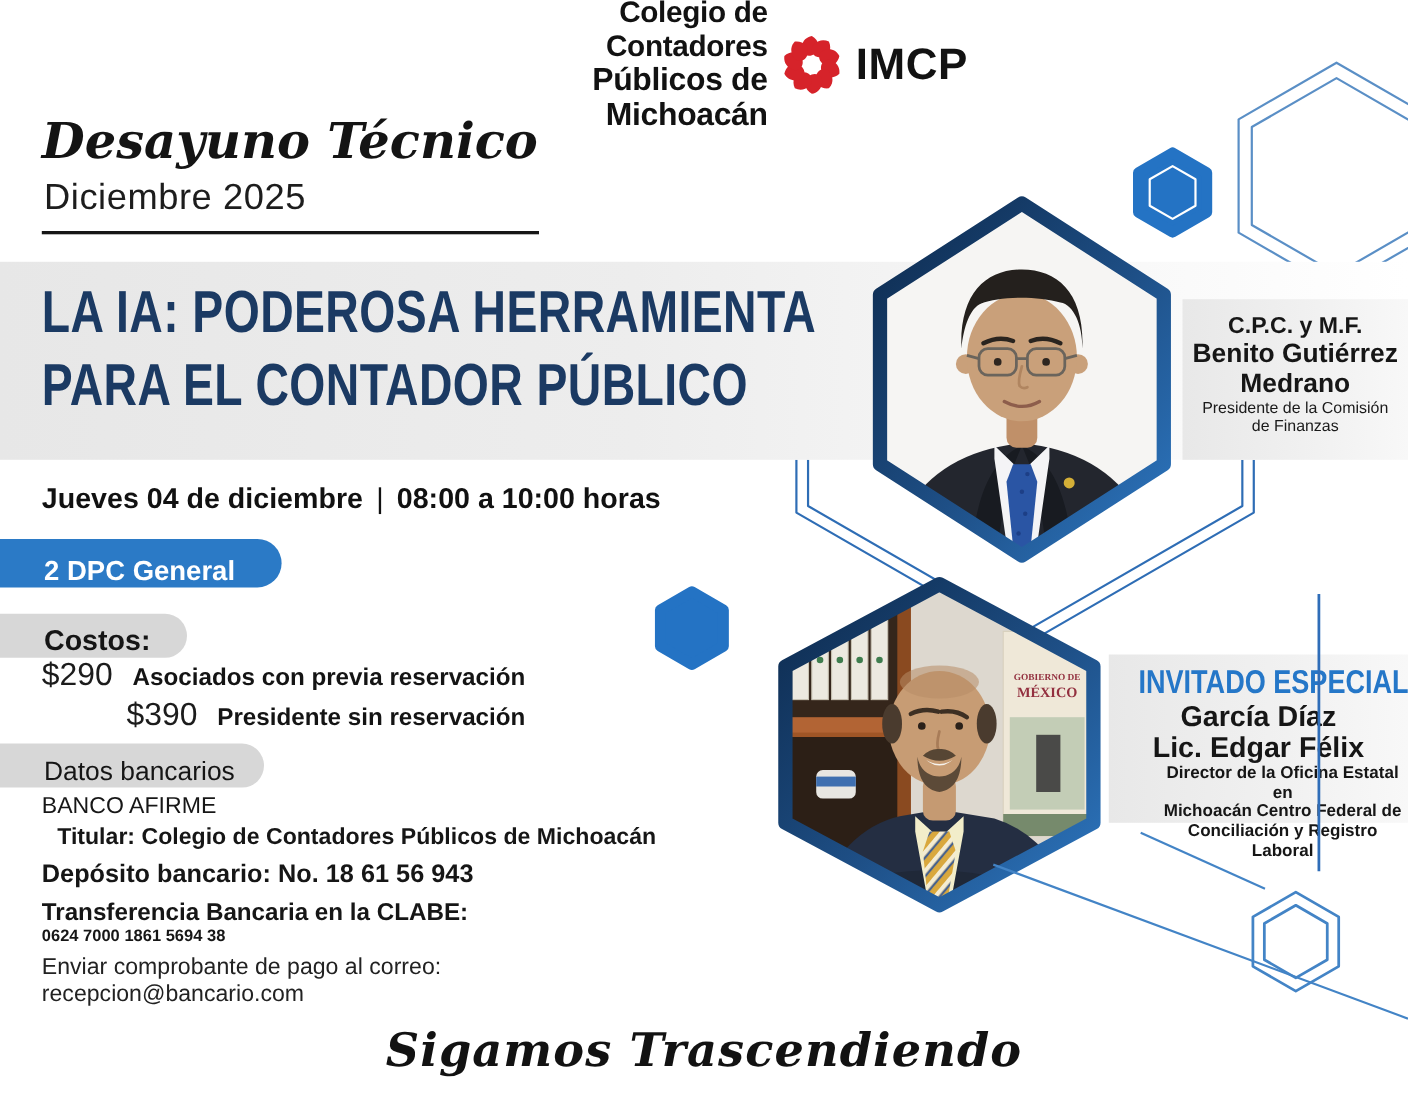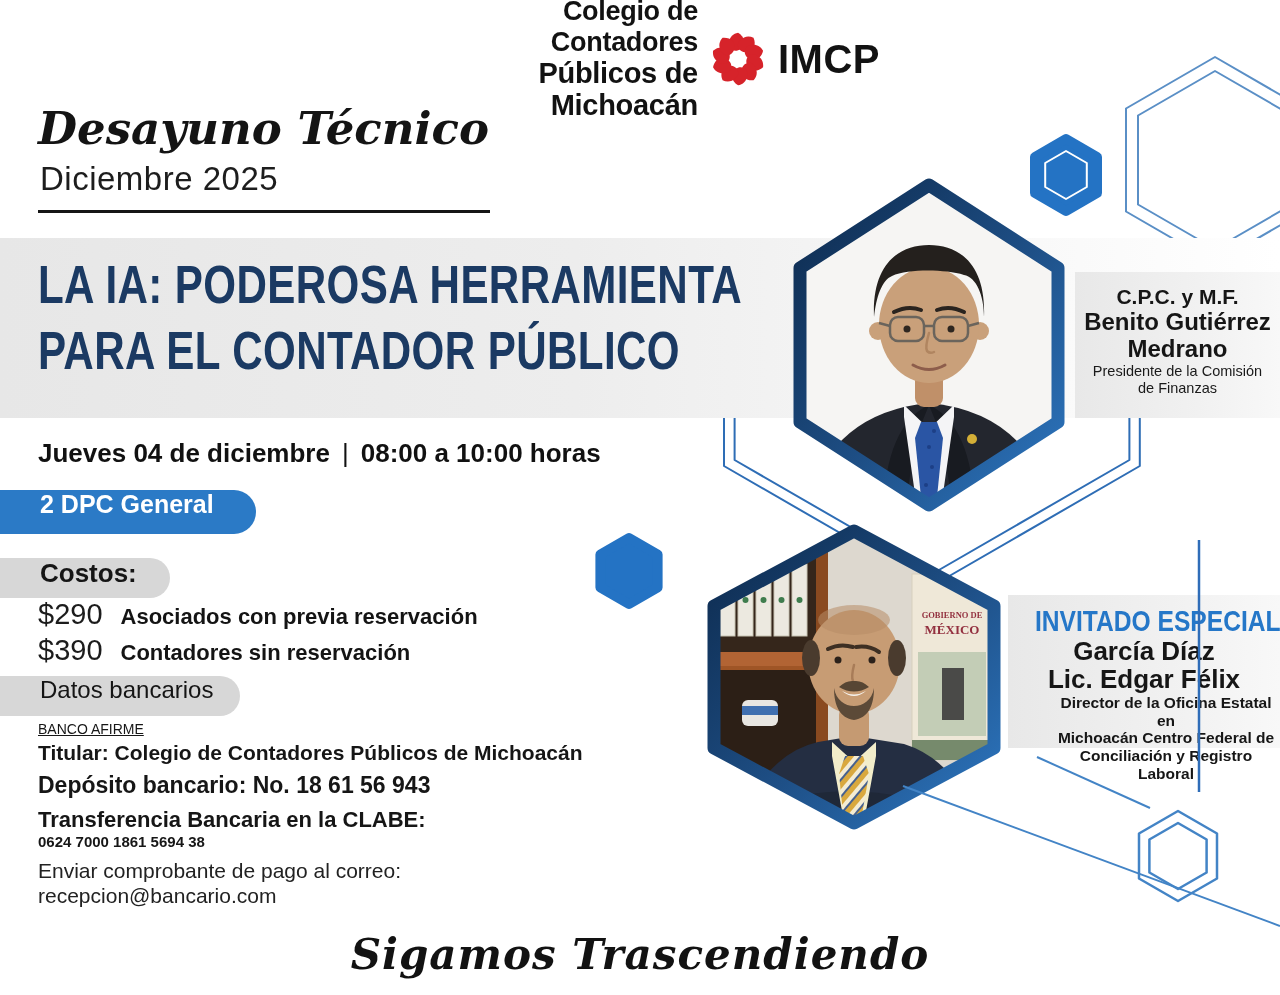--- a/index.html
+++ b/index.html
@@ -22,36 +22,36 @@
   .masthead-rule{left:38px;top:210px;width:452px;height:3px;background:#161616;}
   
   .title-band{left:0;top:238px;width:1280px;height:180px;
     background:linear-gradient(90deg,#e7e7e7 0%,#ededed 45%,#f7f7f7 75%,#ffffff 100%);}
   .main-title{left:38px;top:252px;color:#1b3a63;font-weight:800;font-size:54px;line-height:1.22;}
   .main-title .tline{display:inline-block;transform:scaleX(.78);transform-origin:left top;white-space:nowrap;letter-spacing:.5px;}
   
   .schedule{left:38px;top:438px;font-size:26px;font-weight:700;color:#111;white-space:nowrap;}
   .schedule .sep{margin:0 12px;font-weight:400;}
   
-  .pill{display:flex;align-items:flex-start;padding-left:40px;box-sizing:border-box;}
+  .pill{display:flex;align-items:flex-end;padding-left:40px;box-sizing:border-box;}
   .pill-dpc{left:0;top:490px;width:256px;height:44px;background:#2b7ac6;border-radius:0 22px 22px 0;
     color:#fff;font-size:25px;font-weight:700;}
   .pill-gray{background:#d7d7d7;border-radius:0 20px 20px 0;color:#151515;}
   .pill-costos{left:0;top:558px;width:170px;height:40px;font-size:26px;font-weight:700;}
   .pill-datos{left:0;top:676px;width:240px;height:40px;font-size:24px;font-weight:500;}
   
   .cost-rows{left:38px;top:598px;}
-  .cost-row{display:flex;align-items:baseline;gap:18px;margin-bottom:3px;}
+  .cost-row{display:flex;align-items:baseline;gap:18px;margin-bottom:3px;justify-content:flex-end;}
   .cost-price{font-size:29px;font-weight:400;color:#1c1c1c;min-width:64px;}
   .cost-label{font-size:22px;font-weight:700;color:#141414;}
   
   .bank{left:38px;top:721px;line-height:1.18;}
   .bank div{white-space:nowrap;}
-  .bk-name{font-size:14px;font-weight:500;text-decoration:underline;}
-  .bk-holder{font-size:21px;font-weight:700;margin-top:3px;}
+  .bk-name{font-size:21px;font-weight:500;}
+  .bk-holder{font-size:21px;font-weight:700;margin-top:3px;margin-left:14px;}
   .bk-deposit{font-size:23px;font-weight:700;margin-top:7px;}
   .bk-transfer{font-size:22px;font-weight:700;margin-top:8px;}
   .bk-clabe{font-size:15px;font-weight:700;}
   .bk-proof1{font-size:21px;font-weight:400;margin-top:8px;color:#222;}
   .bk-proof2{font-size:21px;font-weight:400;color:#222;}
   
   .spk-box{background:linear-gradient(90deg,#e8e8e8 0%,#f1f1f1 60%,#f8f8f8 100%);text-align:center;box-sizing:border-box;}
   .spk1{left:1075px;top:272px;width:205px;height:146px;padding-top:13px;}
   .spk1 .t{font-size:21px;font-weight:700;line-height:1.15;}
   .spk1 .n{font-size:24px;font-weight:700;line-height:1.12;}
@@ -143,21 +143,21 @@
   <div class="abs pill pill-gray pill-costos">
     <span>Costos:</span>
   </div>
   <div class="abs cost-rows">
     <div class="cost-row">
       <span class="cost-price">$290</span>
       <span class="cost-label">Asociados con previa reservación</span>
     </div>
     <div class="cost-row">
       <span class="cost-price">$390</span>
-      <span class="cost-label">Contadores sin reservación</span>
+      <span class="cost-label">Presidente sin reservación</span>
     </div>
   </div>
 
   <div class="abs pill pill-gray pill-datos">
     <span>Datos bancarios</span>
   </div>
   <div class="abs bank">
     <div class="bk-name">BANCO AFIRME</div>
     <div class="bk-holder">Titular: Colegio de Contadores Públicos de Michoacán</div>
     <div class="bk-deposit">Depósito bancario: No. 18 61 56 943</div>

